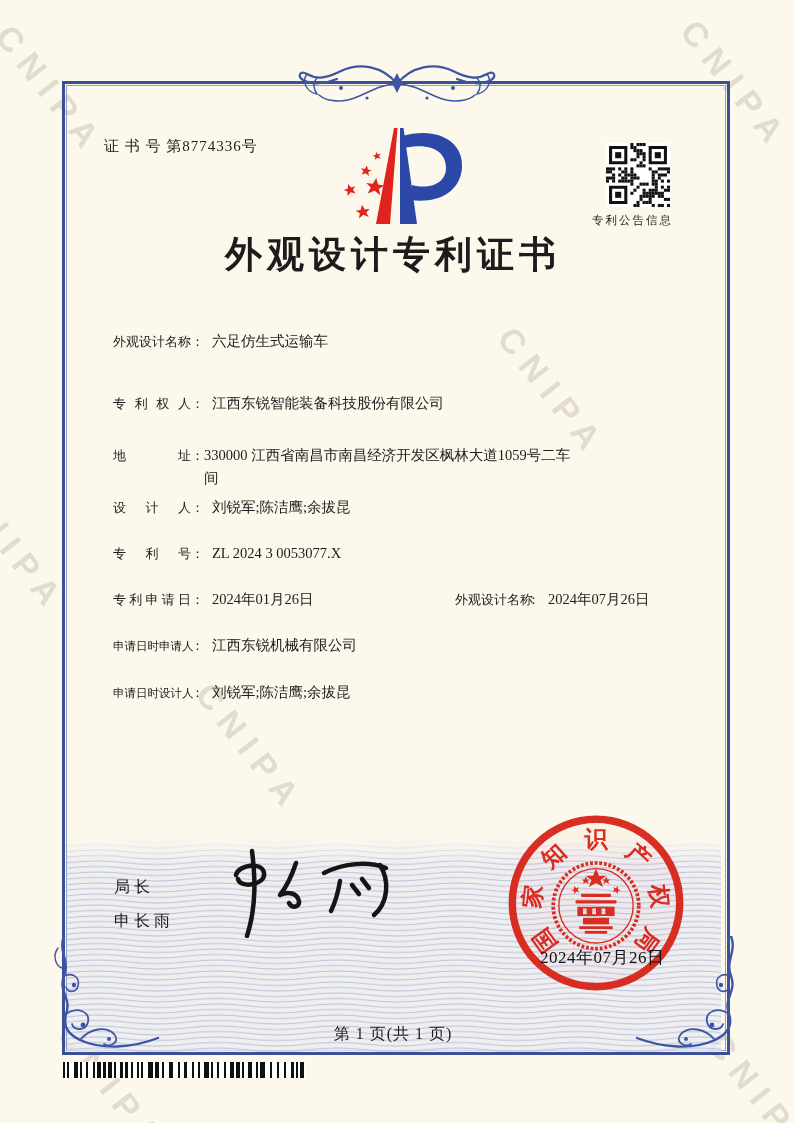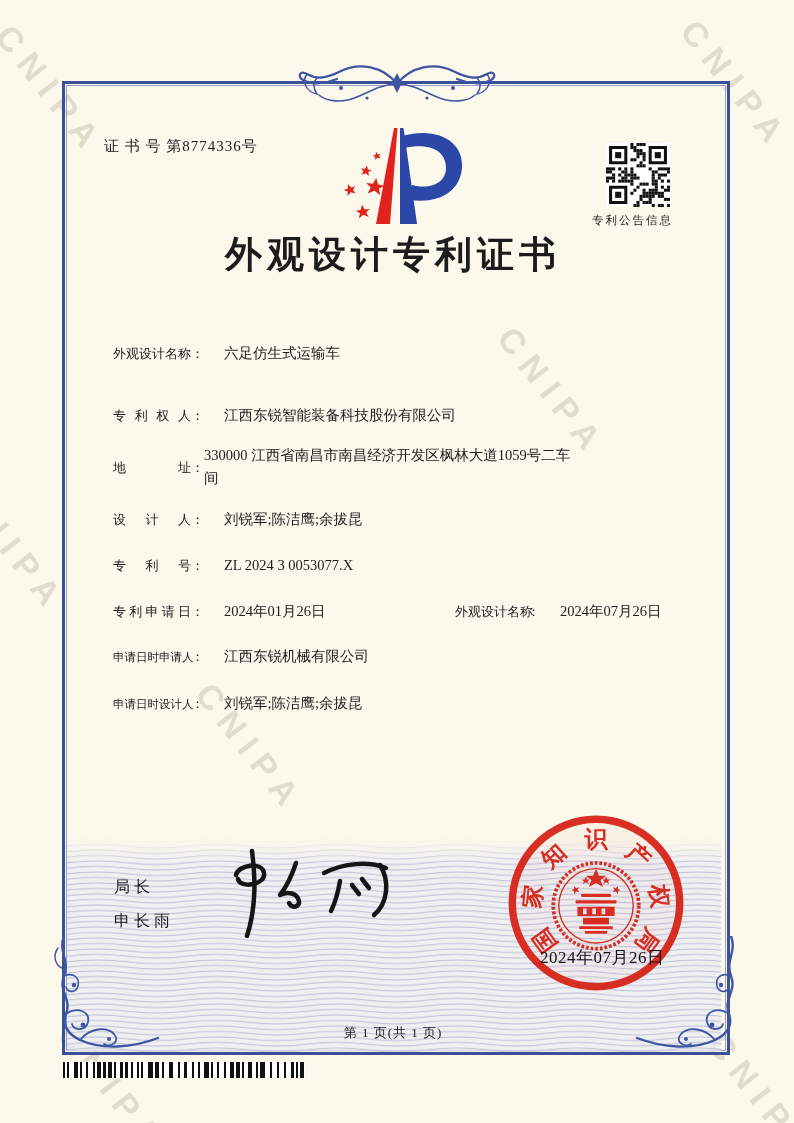--- a/index.html
+++ b/index.html
@@ -26,24 +26,24 @@
   .certno{position:absolute;left:104px;top:137px;font-size:15px;letter-spacing:1px;}
   .logo{position:absolute;left:336px;top:124px;}
   .qr{position:absolute;left:606px;top:143px;background:#fff;}
   .qr-label{position:absolute;left:592px;top:213px;font-size:11.5px;letter-spacing:2px;color:#222;}
   .title{
     position:absolute;left:62px;top:230px;width:662px;text-align:center;
     font-size:37px;font-weight:bold;letter-spacing:5px;
   }
   
   .row{position:absolute;left:113px;font-size:14.5px;line-height:23px;white-space:nowrap;}
-  .lab{display:inline-block;width:78px;font-size:13px;text-align:justify;text-align-last:justify;vertical-align:baseline;margin-top:12px;}
+  .lab{display:inline-block;width:78px;font-size:13px;text-align:justify;text-align-last:justify;vertical-align:baseline;}
   .lab.small{font-size:11.5px;}
   .colon{font-size:13px;}
-  .val{margin-left:20px;}
+  .val{margin-left:8px;}
   .val-block{display:inline-block;vertical-align:top;white-space:normal;width:520px;}
   .col2{position:absolute;left:342px;top:0;white-space:nowrap;}
   
   .statement{
     position:absolute;left:80px;top:748px;width:640px;
     font-style:italic;font-size:14px;letter-spacing:1.2px;line-height:33px;color:#222;
   }
   .statement .l1{text-indent:2em;white-space:nowrap;}
   .statement .l2{white-space:nowrap;}
   
@@ -52,21 +52,21 @@
     font-family:"Liberation Sans","DejaVu Sans",sans-serif;
     font-size:16px;font-weight:500;letter-spacing:4px;color:#1a1a1a;
   }
   .sig-title{top:877px;font-family:Liberation Serif, serif;}
   .sig-name{top:911px;}
   .signature{position:absolute;left:212px;top:843px;}
   
   .seal{position:absolute;left:503px;top:810px;opacity:.96;}
   .seal-date{position:absolute;left:540px;top:946px;font-size:17px;color:#111;letter-spacing:.5px;}
   
-  .footer{position:absolute;left:62px;top:1024px;width:662px;text-align:center;font-size:13px;letter-spacing:1px;}
+  .footer{position:absolute;left:62px;top:1024px;width:662px;text-align:center;font-size:16px;letter-spacing:1px;}
   .barcode{position:absolute;left:63px;top:1062px;}
 </style>
 </head>
 <body>
 
 <div class="page">
 
   <span class="wm" style="left:50px;top:90px">CNIPA</span>
   <span class="wm" style="left:735px;top:85px">CNIPA</span>
   <span class="wm" style="left:552px;top:392px">CNIPA</span>

